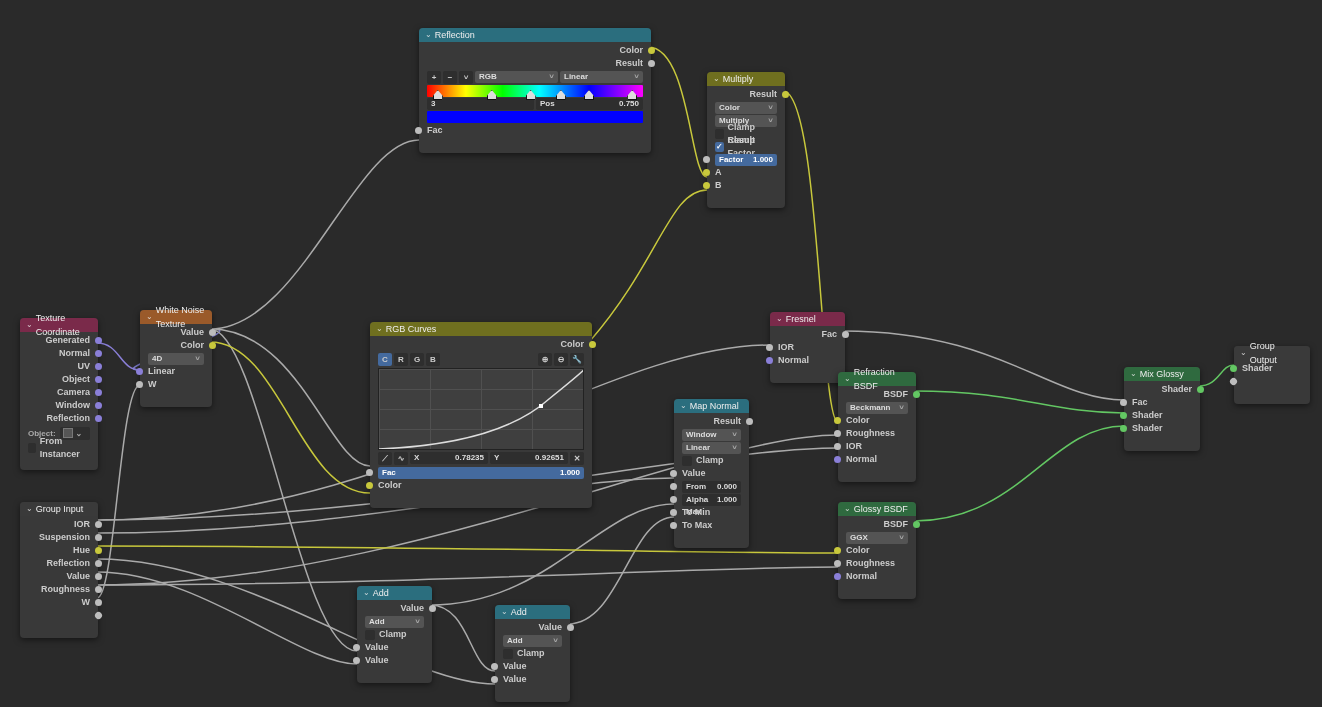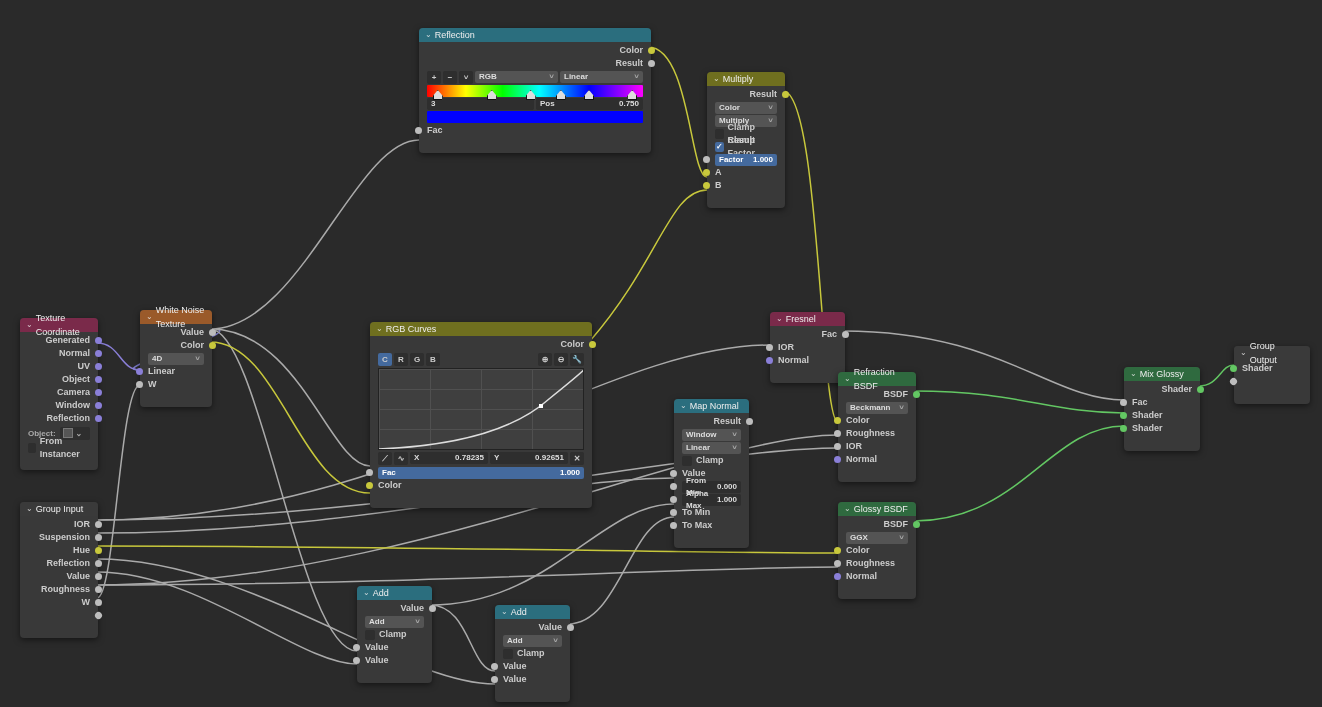--- a/index.html
+++ b/index.html
@@ -68,21 +68,20 @@
     flex: 1;
     background: #545454;
     border-radius: 2px;
     height: 12px;
     line-height: 12px;
     padding: 0 4px;
     font-size: 8px;
     color: #ddd;
     display: flex;
     justify-content: space-between;
-    align-items: center;
   }
   .field.dark { background: #2e2e2e; }
   .field.blue { background: #446a9e; color: #fff; }
   .ck { display:flex; align-items:center; gap:4px; }
   .ck .box { width:10px; height:10px; background:#2e2e2e; border-radius:2px; display:flex; align-items:center; justify-content:center; font-size:8px; color:#fff; }
   .ck .box.on { background:#446a9e; }
   .object-field { background:#2e2e2e; border-radius:2px; height:13px; display:flex; align-items:center; gap:3px; padding:0 3px; }
   .object-field .sq { width:8px; height:8px; background:#555; border:1px solid #777; }
   .object-field .drop { color:#aaa; font-size:8px;}
   .colorramp-swatch {

